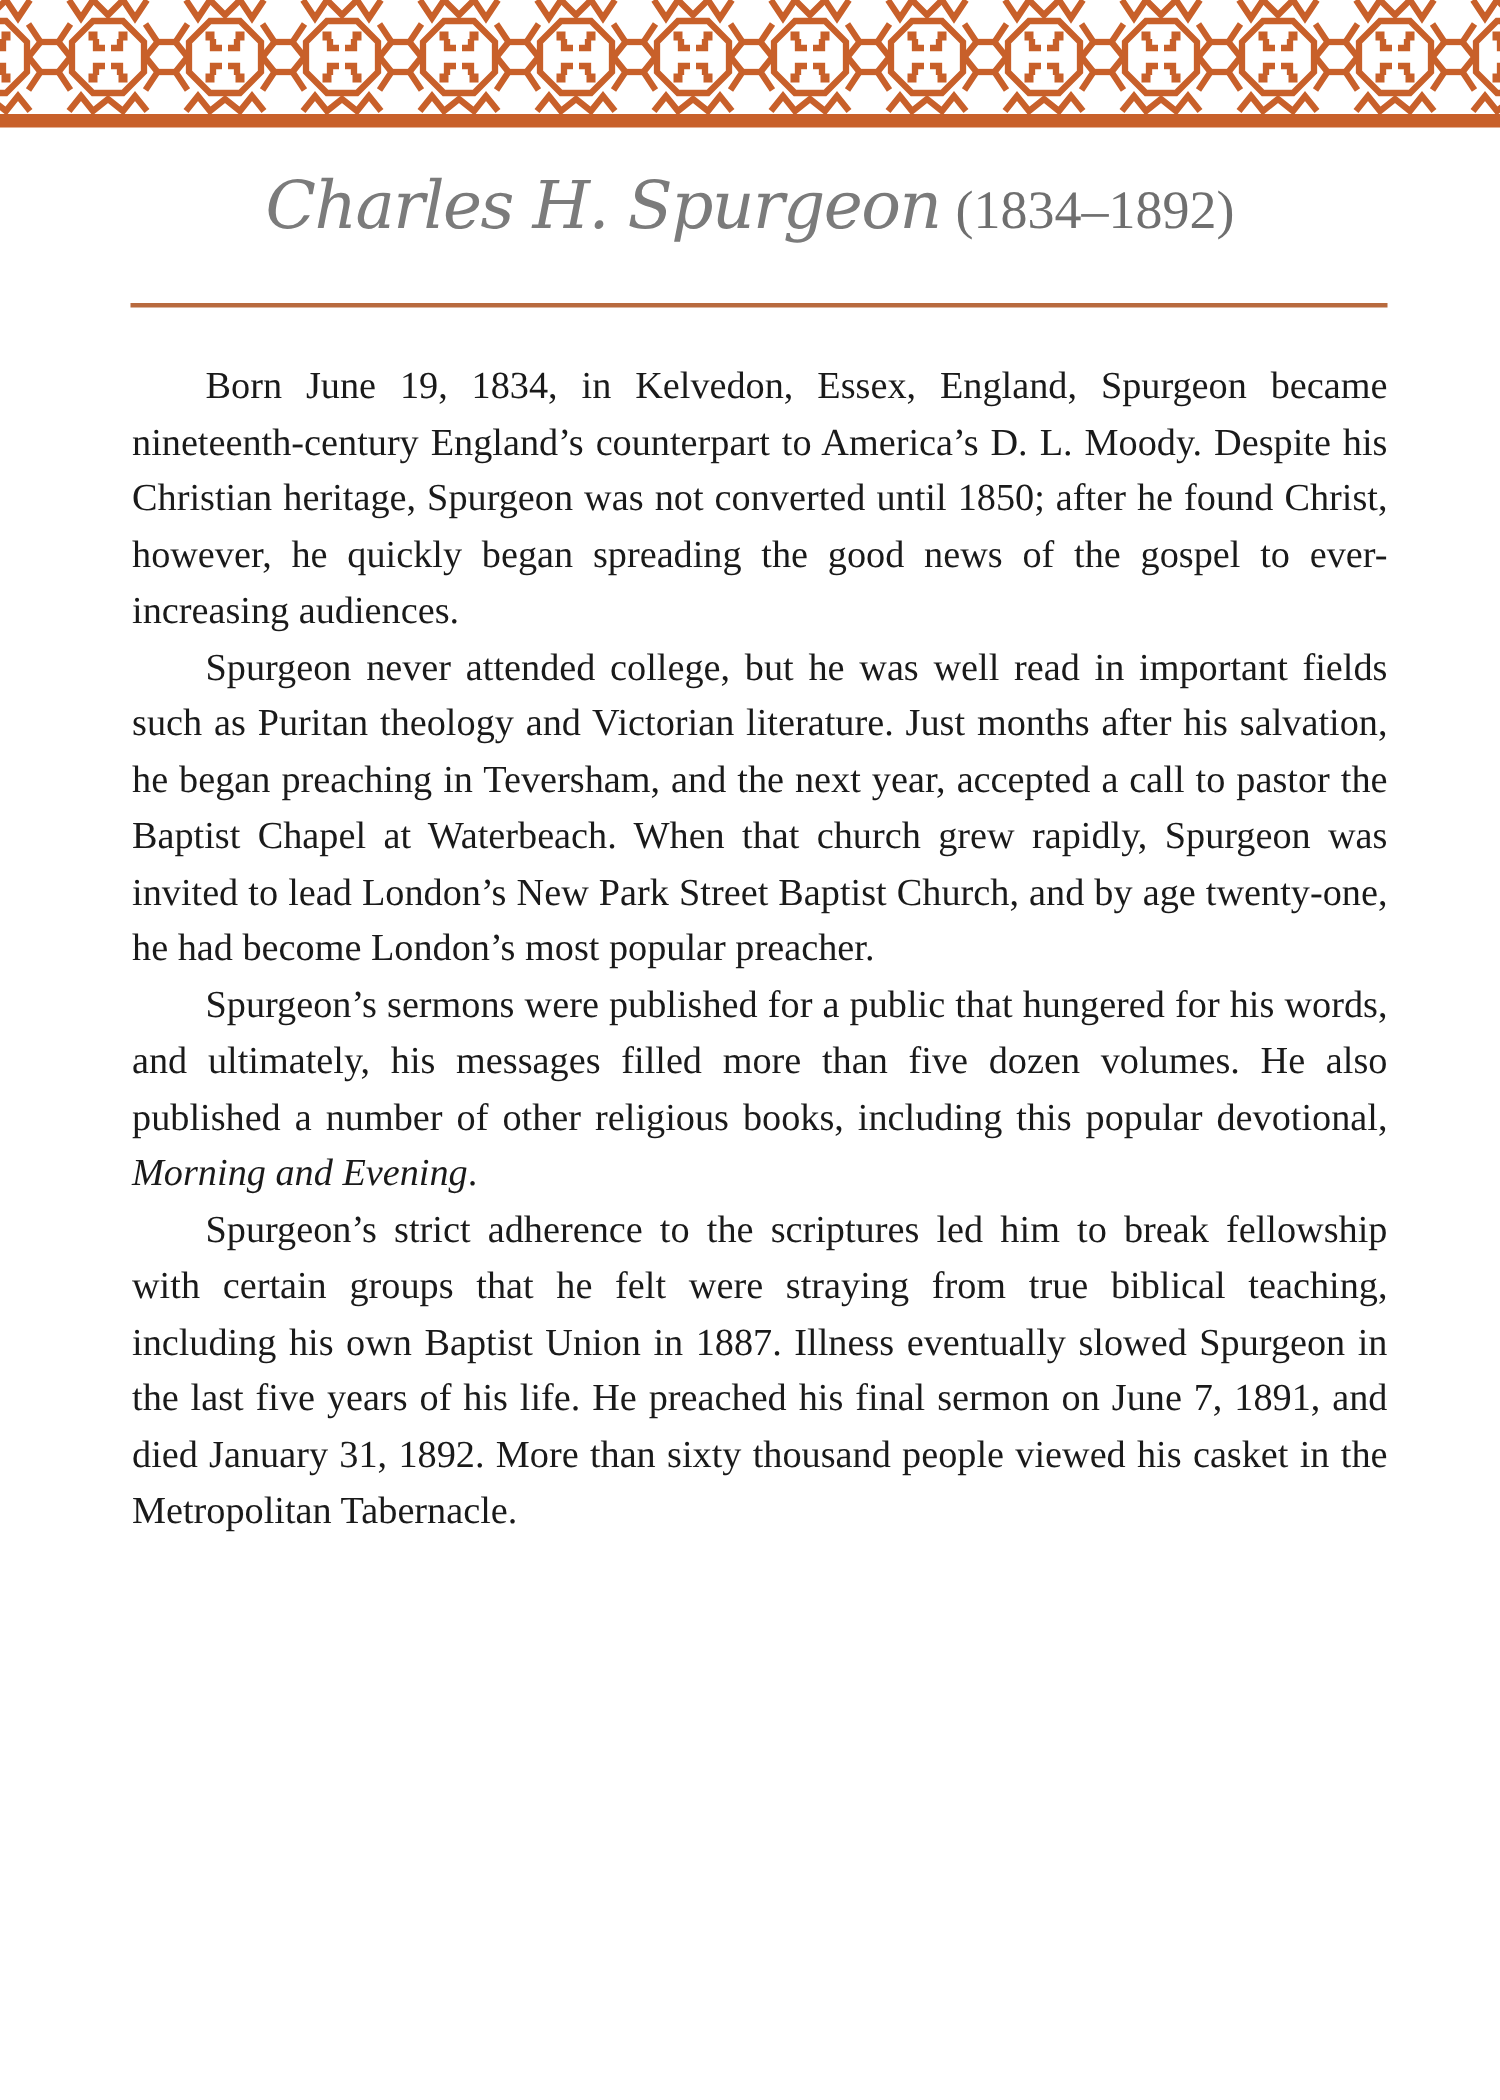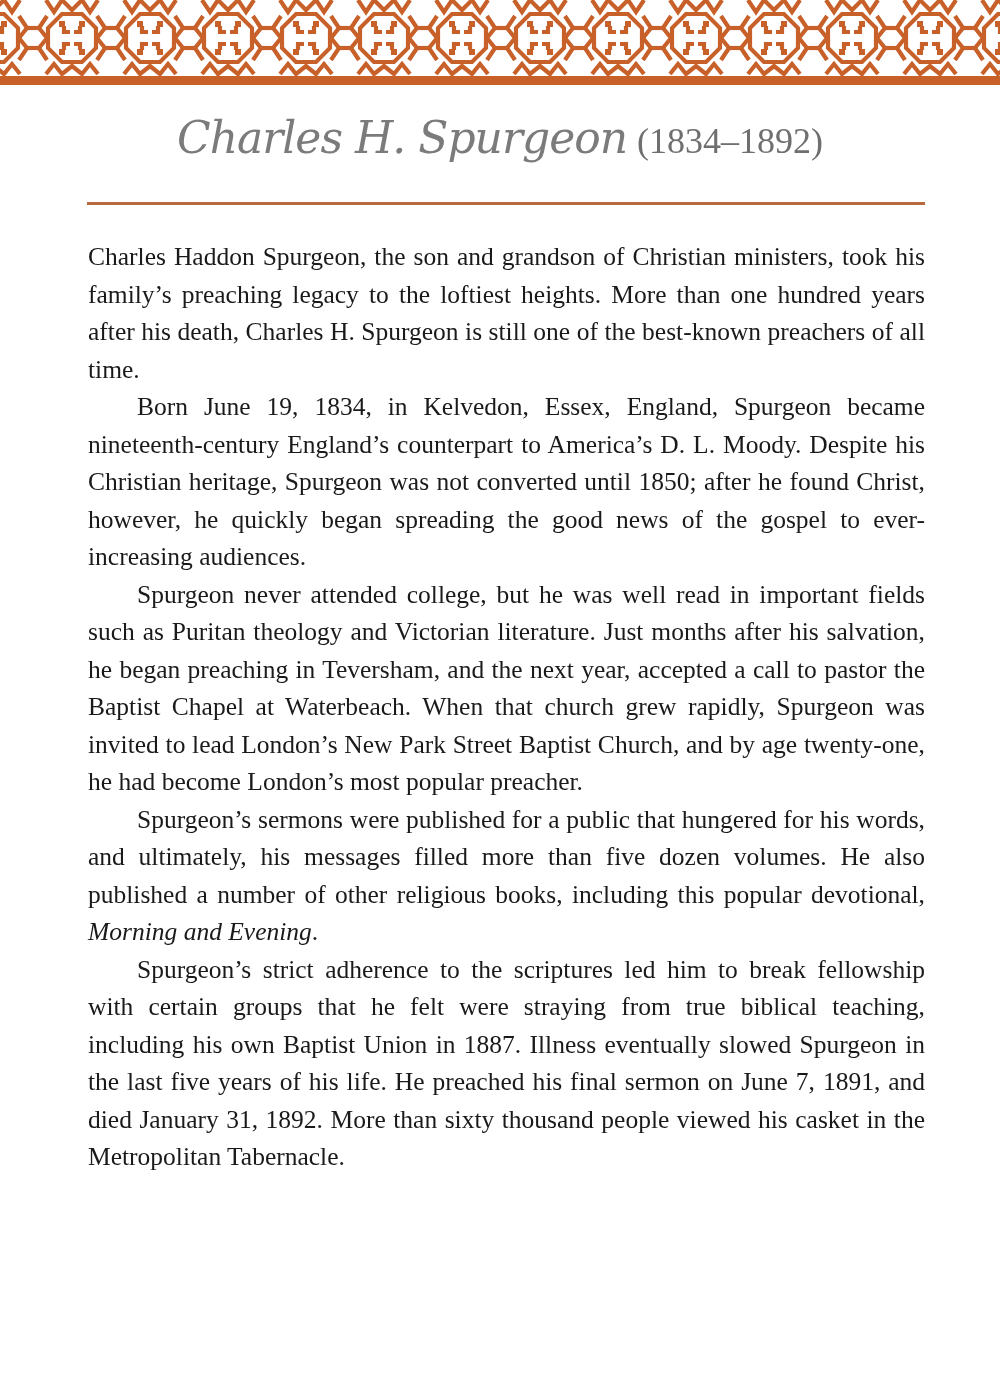--- a/index.html
+++ b/index.html
@@ -295,18 +295,17 @@
 </div>
 
 <div class="title-block">
   <span class="title-script">Charles H. Spurgeon</span>
   <span class="title-dates">(1834–1892)</span>
 </div>
 
 <div class="title-rule"></div>
 
 <div class="body-text">
-  <p class="first">Charles Haddon Spurgeon, the son and grandson of Christian ministers, took his family’s preaching legacy to the loftiest heights. More than one hundred years after his death, Charles H. Spurgeon is still one of the best-known preachers of all time.</p>
   <p>Born June 19, 1834, in Kelvedon, Essex, England, Spurgeon became nineteenth-century England’s counterpart to America’s D. L. Moody. Despite his Christian heritage, Spurgeon was not converted until 1850; after he found Christ, however, he quickly began spreading the good news of the gospel to ever-increasing audiences.</p>
   <p>Spurgeon never attended college, but he was well read in important fields such as Puritan theology and Victorian literature. Just months after his salvation, he began preaching in Teversham, and the next year, accepted a call to pastor the Baptist Chapel at Waterbeach. When that church grew rapidly, Spurgeon was invited to lead London’s New Park Street Baptist Church, and by age twenty-one, he had become London’s most popular preacher.</p>
   <p><span>Spurgeon’s sermons were published for a public that hungered for his words, and ultimately, his messages filled more than five dozen volumes. He also published a number of other religious books, including this popular devotional, </span><em>Morning and Evening</em><span>.</span></p>
   <p>Spurgeon’s strict adherence to the scriptures led him to break fellowship with certain groups that he felt were straying from true biblical teaching, including his own Baptist Union in 1887. Illness eventually slowed Spurgeon in the last five years of his life. He preached his final sermon on June 7, 1891, and died January 31, 1892. More than sixty thousand people viewed his casket in the Metropolitan Tabernacle.</p>
 </div>
 
 </body></html>

